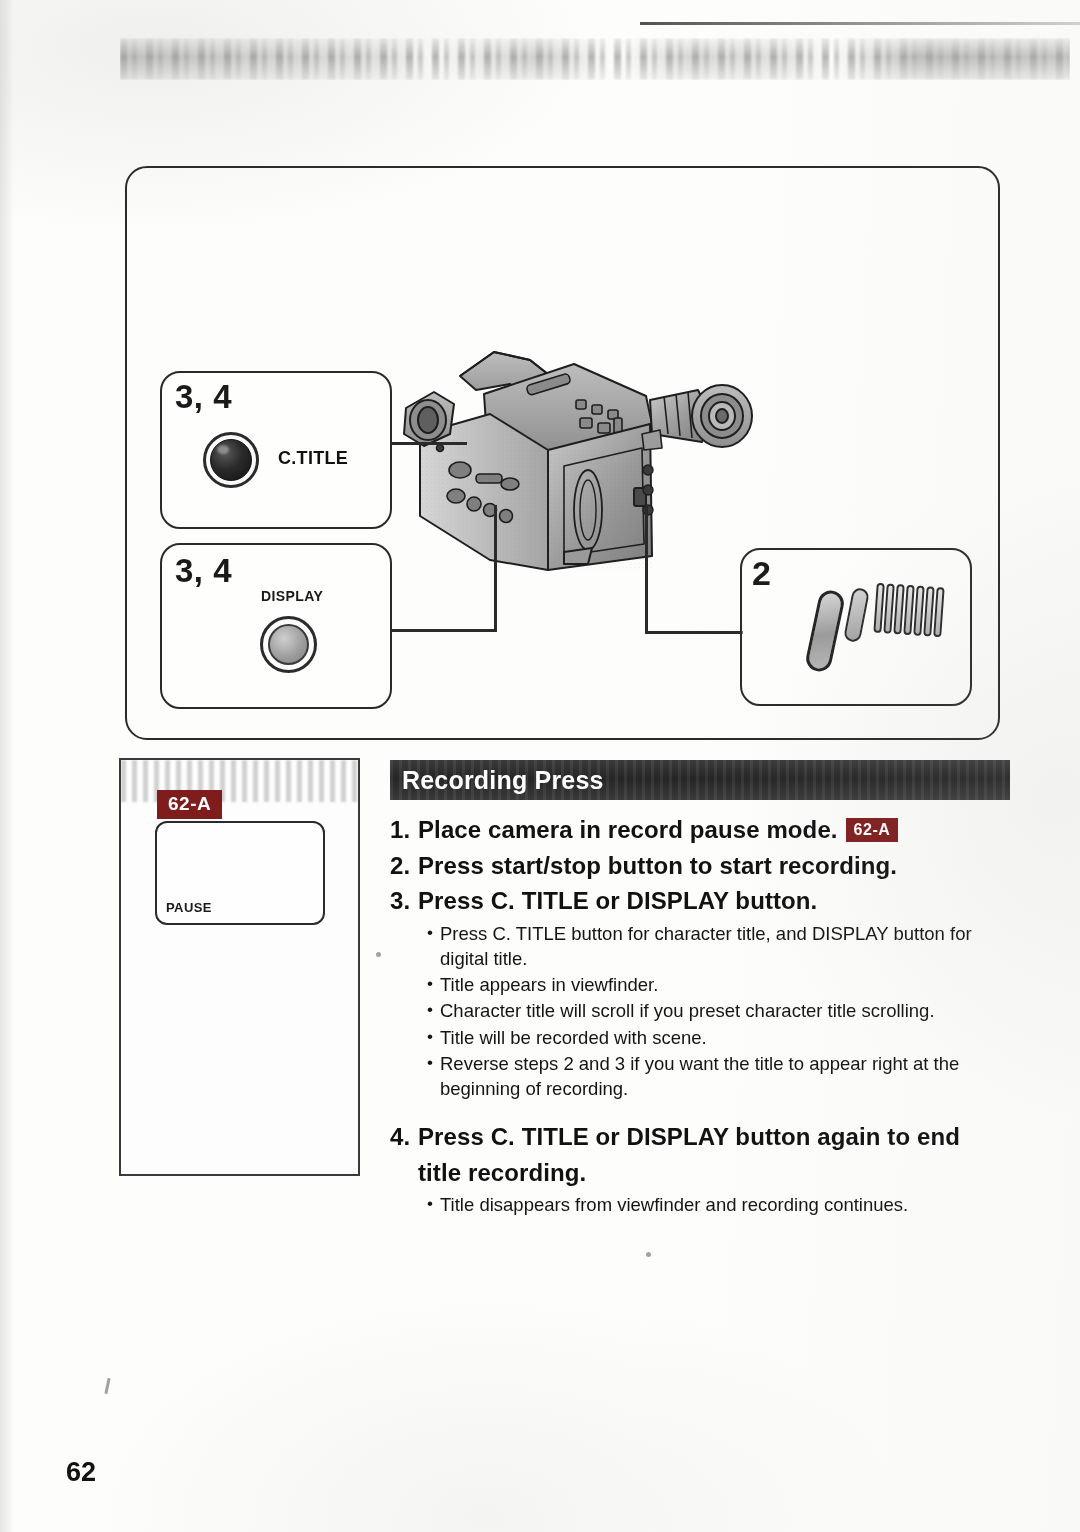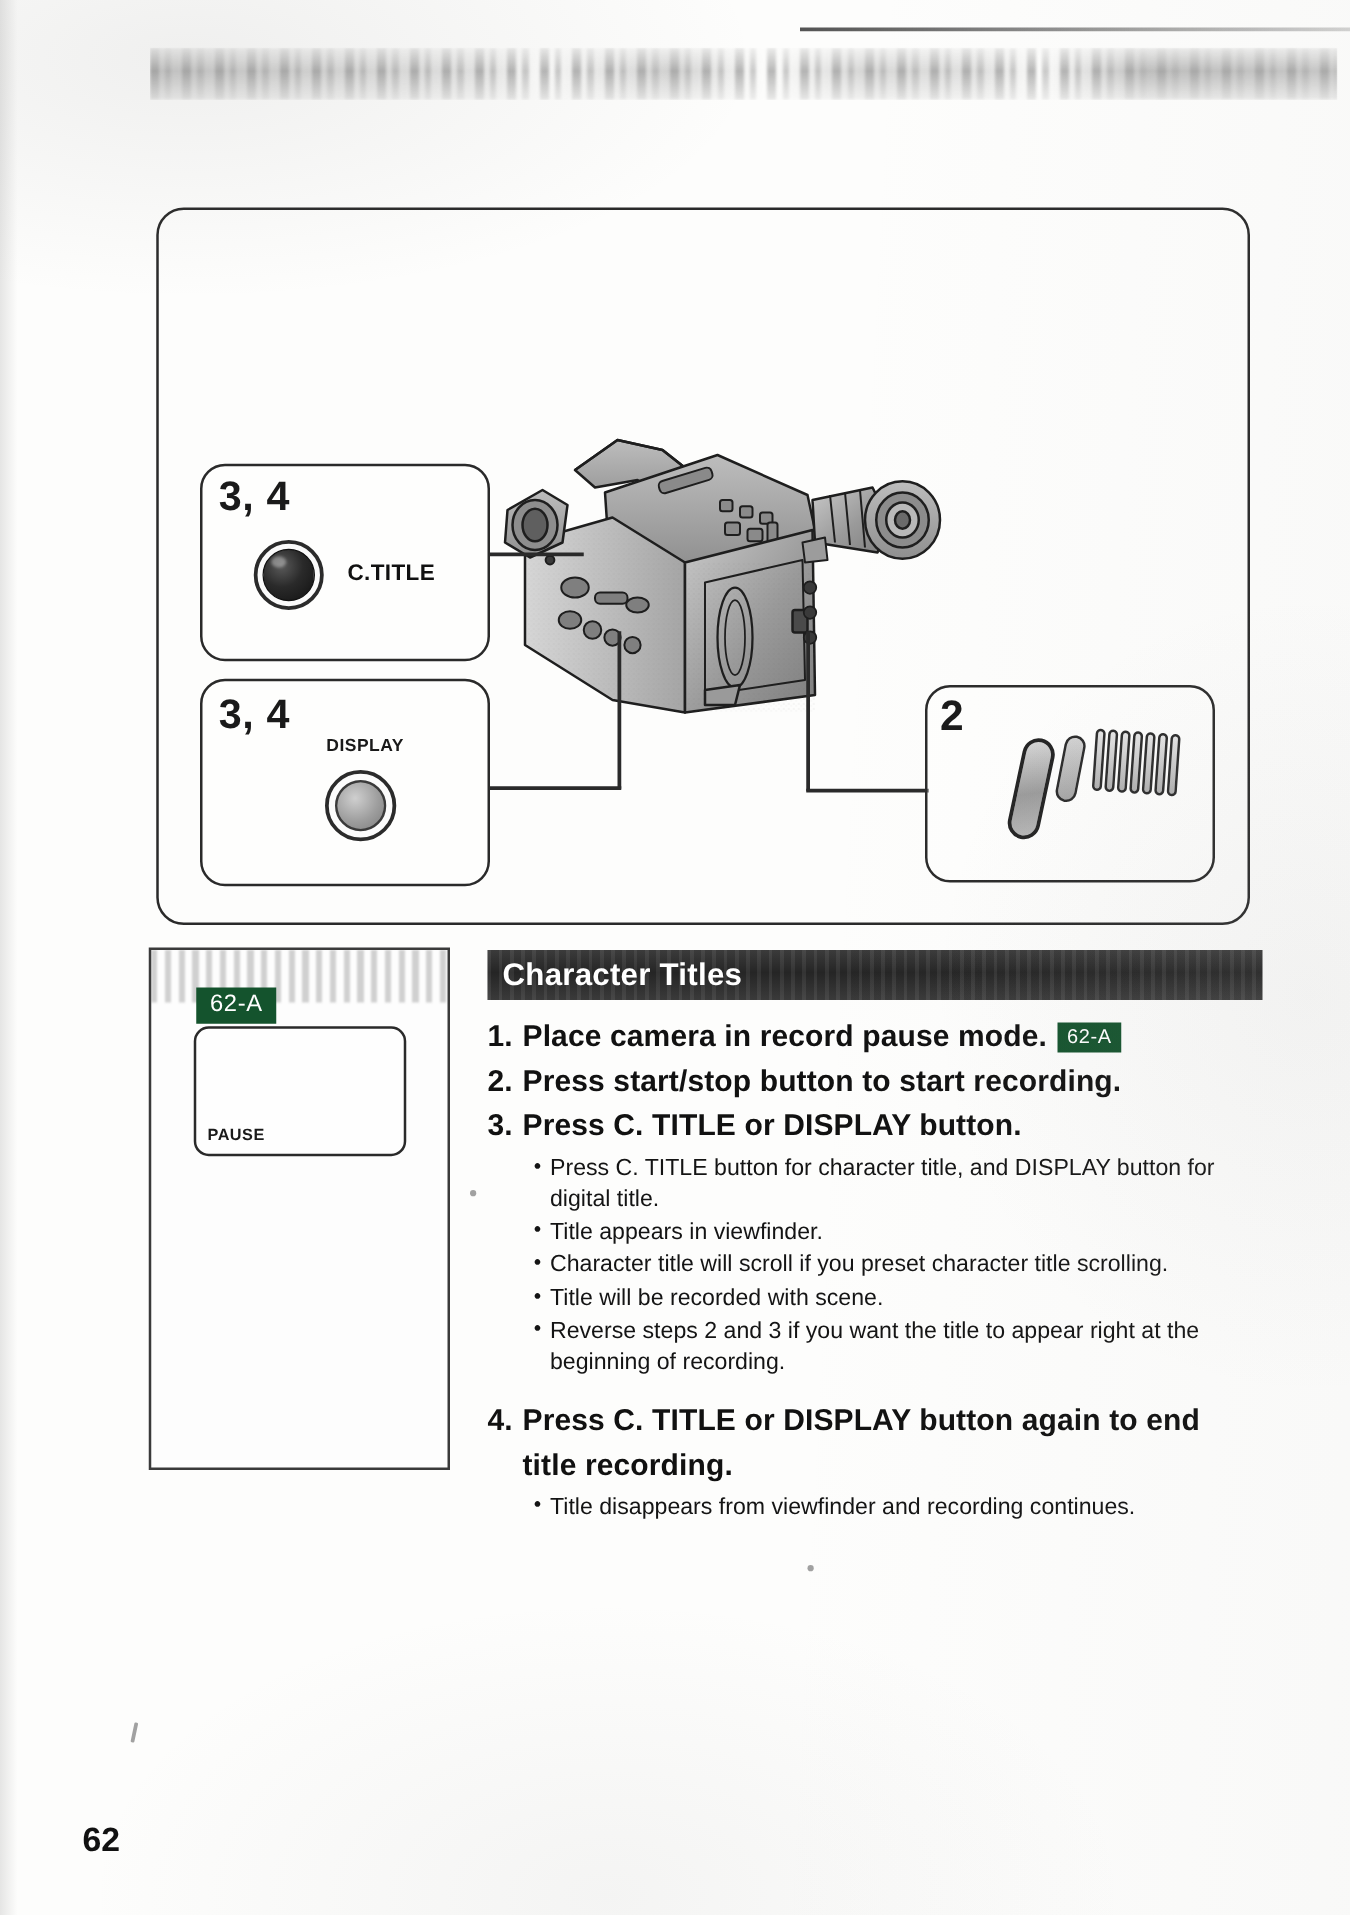--- a/index.html
+++ b/index.html
@@ -226,23 +226,23 @@
     left: 0; top: 0; right: 0; height: 42px;
     background:
       repeating-linear-gradient(90deg,
         rgba(90,90,90,.55) 0, rgba(90,90,90,.55) 5px,
         rgba(255,255,255,0) 5px, rgba(255,255,255,0) 11px);
     opacity: .5;
     filter: blur(1px);
   }
   .badge {
     display: inline-block;
-    background: #14532d;
+    background: #7f1d1d;
     color: #fff;
-    font-weight: normal;
+    font-weight: bold;
     letter-spacing: .5px;
   }
   .badge-ref {
     position: absolute;
     left: 157px; top: 790px;
     padding: 3px 11px 4px;
     font-size: 19px;
     z-index: 2;
   }
   .vf-frame {
@@ -473,21 +473,21 @@
   </div>
 
   <div class="ref-panel"></div>
   <div class="badge badge-ref">62-A</div>
   <div class="vf-frame"></div>
   <div class="vf-pause">PAUSE</div>
 
   <div class="content">
 
     <div class="section-bar">
-      <span class="section-title">Character Titles</span>
+      <span class="section-title">Recording Press</span>
     </div>
 
     <div class="steps">
 
       <div class="step">
         <span class="step-num">1.</span>
         <span class="step-text"><span>Place camera in record pause mode.</span><span class="badge badge-inline">62-A</span></span>
       </div>
 
       <div class="step">

